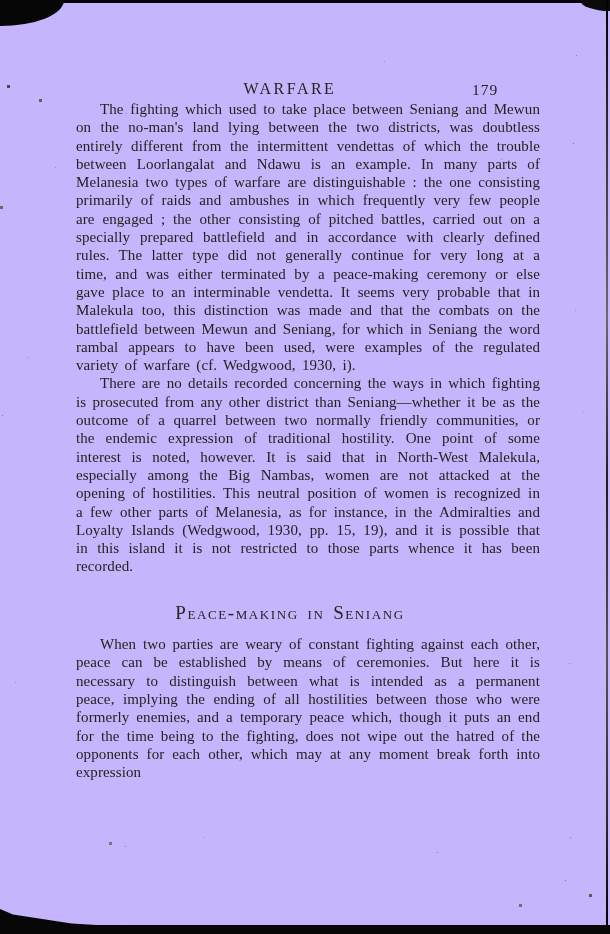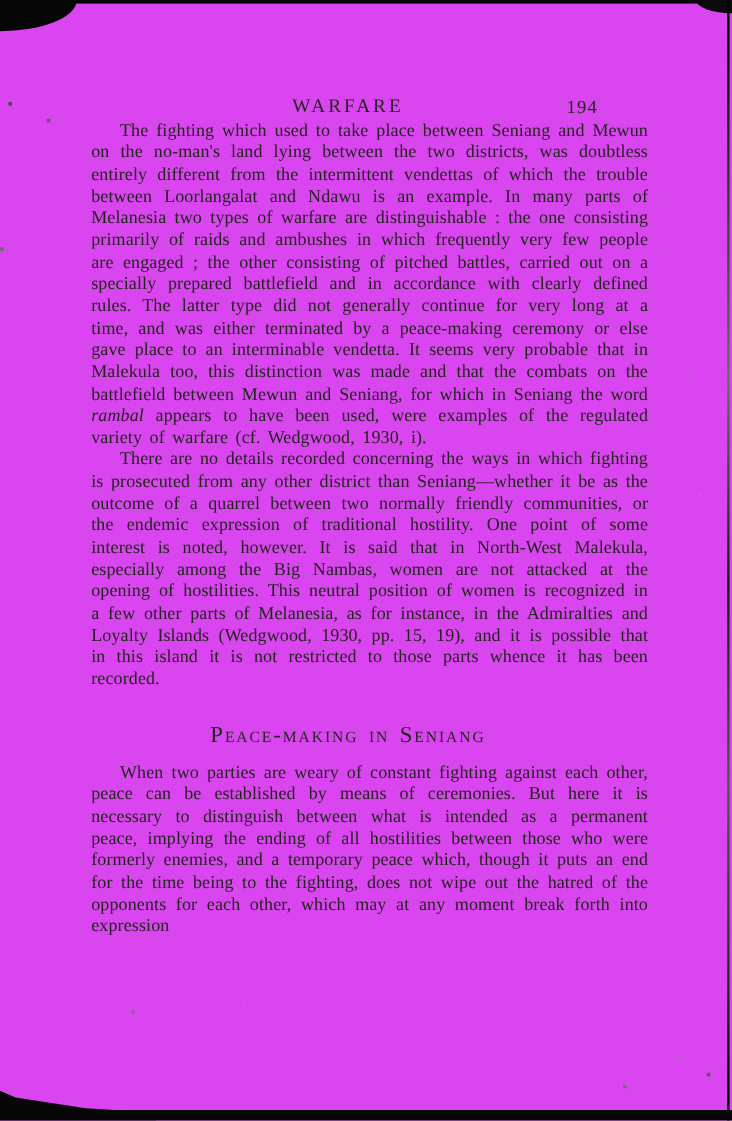--- a/index.html
+++ b/index.html
@@ -2,21 +2,21 @@
 <html><head>
 <meta charset="utf-8">
 <style>
   html, body { margin: 0; padding: 0; }
   body { background: #e9e9e9; font-family: "Liberation Serif", "DejaVu Serif", serif; }
 
   .page {
     position: relative;
     width: 610px;
     height: 934px;
-    background: #d946ef;
+    background: #c4b5fd;
     overflow: hidden;
     color: #201f1d;
   }
 
   
   .running-header {
     position: absolute;
     top: 80px;
     left: 76px;
     width: 464px;
@@ -49,21 +49,21 @@
     line-height: 18.3px;
     text-align: justify;
     word-spacing: 2.4px;
     letter-spacing: 0.1px;
     color: #24231f;
   }
   .textblock p {
     margin: 0;
     text-indent: 24px;
   }
-  .italic-word { font-style: italic; }
+  .italic-word { }
 
   .section-heading {
     display: block;
     margin: 28px 36px 13px 0;
     text-align: center;
     font-size: 19px;
     font-weight: normal;
     font-variant: small-caps;
     letter-spacing: 1.6px;
     text-indent: 0 !important;
@@ -145,21 +145,21 @@
       2px 415px 0 0 #8a8a8a;
   }
 </style>
 </head>
 <body>
 
 <div class="page">
 
   <div class="running-header">
     <div class="header-title">WARFARE</div>
-    <div class="page-number">194</div>
+    <div class="page-number">179</div>
   </div>
 
   <div class="textblock">
     <p><span>The fighting which used to take place between Seniang and Mewun on the no-man's land lying between the two districts, was doubtless entirely different from the intermittent vendettas of which the trouble between Loorlangalat and Ndawu is an example. In many parts of Melanesia two types of warfare are distinguishable&nbsp;: the one consisting primarily of raids and ambushes in which frequently very few people are engaged&nbsp;; the other consisting of pitched battles, carried out on a specially prepared battlefield and in accordance with clearly defined rules. The latter type did not generally continue for very long at a time, and was either terminated by a peace-making ceremony or else gave place to an interminable vendetta. It seems very probable that in Malekula too, this distinction was made and that the combats on the battlefield between Mewun and Seniang, for which in Seniang the word </span><span class="italic-word">rambal</span><span> appears to have been used, were examples of the regulated variety of warfare (cf. Wedgwood, 1930, i).</span></p>
 
     <p>There are no details recorded concerning the ways in which fighting is prosecuted from any other district than Seniang—whether it be as the outcome of a quarrel between two normally friendly communities, or the endemic expression of traditional hostility. One point of some interest is noted, however. It is said that in North-West Malekula, especially among the Big Nambas, women are not attacked at the opening of hostilities. This neutral position of women is recognized in a few other parts of Melanesia, as for instance, in the Admiralties and Loyalty Islands (Wedgwood, 1930, pp. 15, 19), and it is possible that in this island it is not restricted to those parts whence it has been recorded.</p>
 
     <h2 class="section-heading">Peace-making in Seniang</h2>
 
     <p>When two parties are weary of constant fighting against each other, peace can be established by means of ceremonies. But here it is necessary to distinguish between what is intended as a permanent peace, implying the ending of all hostilities between those who were formerly enemies, and a temporary peace which, though it puts an end for the time being to the fighting, does not wipe out the hatred of the opponents for each other, which may at any moment break forth into expression</p>

